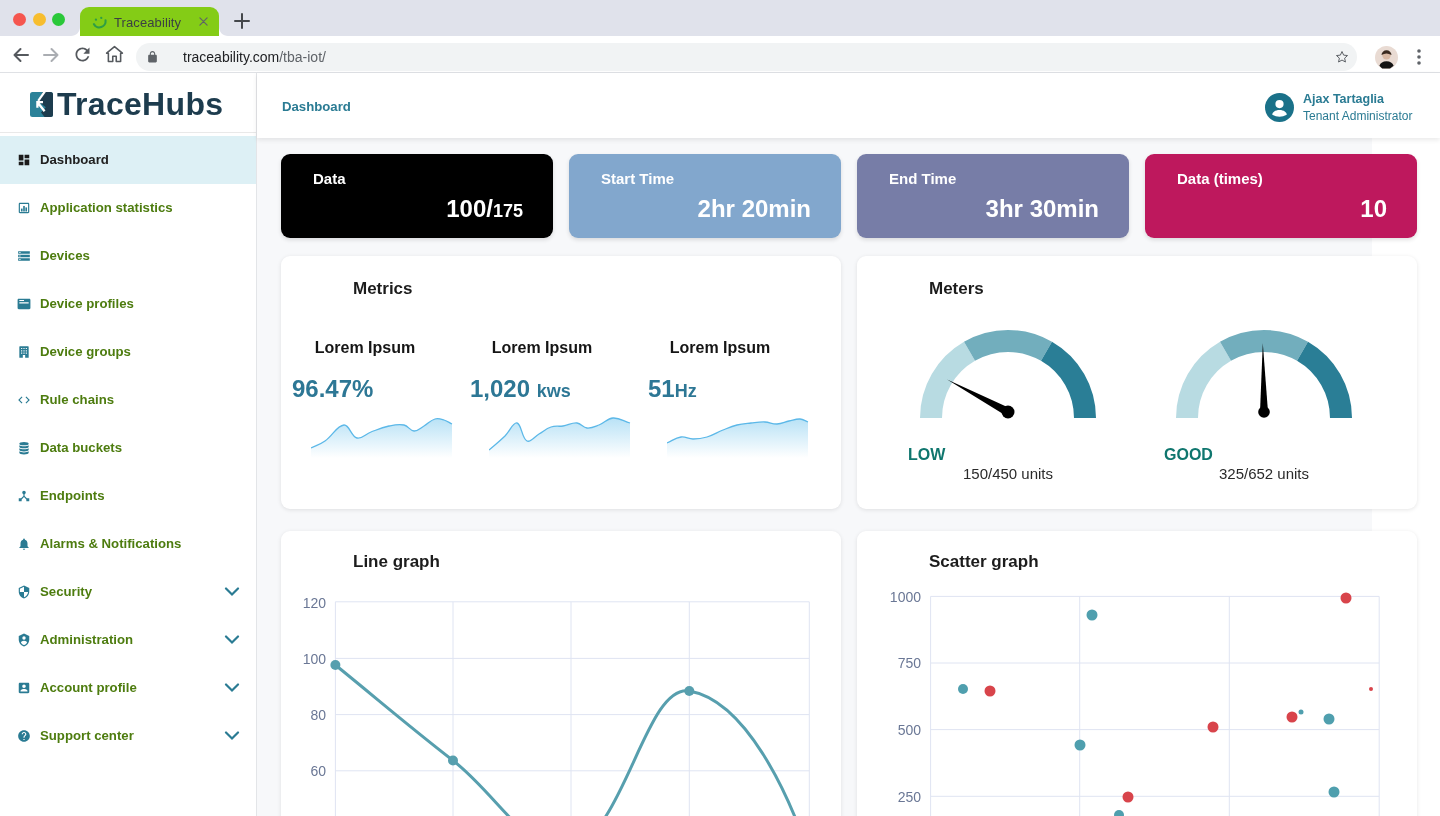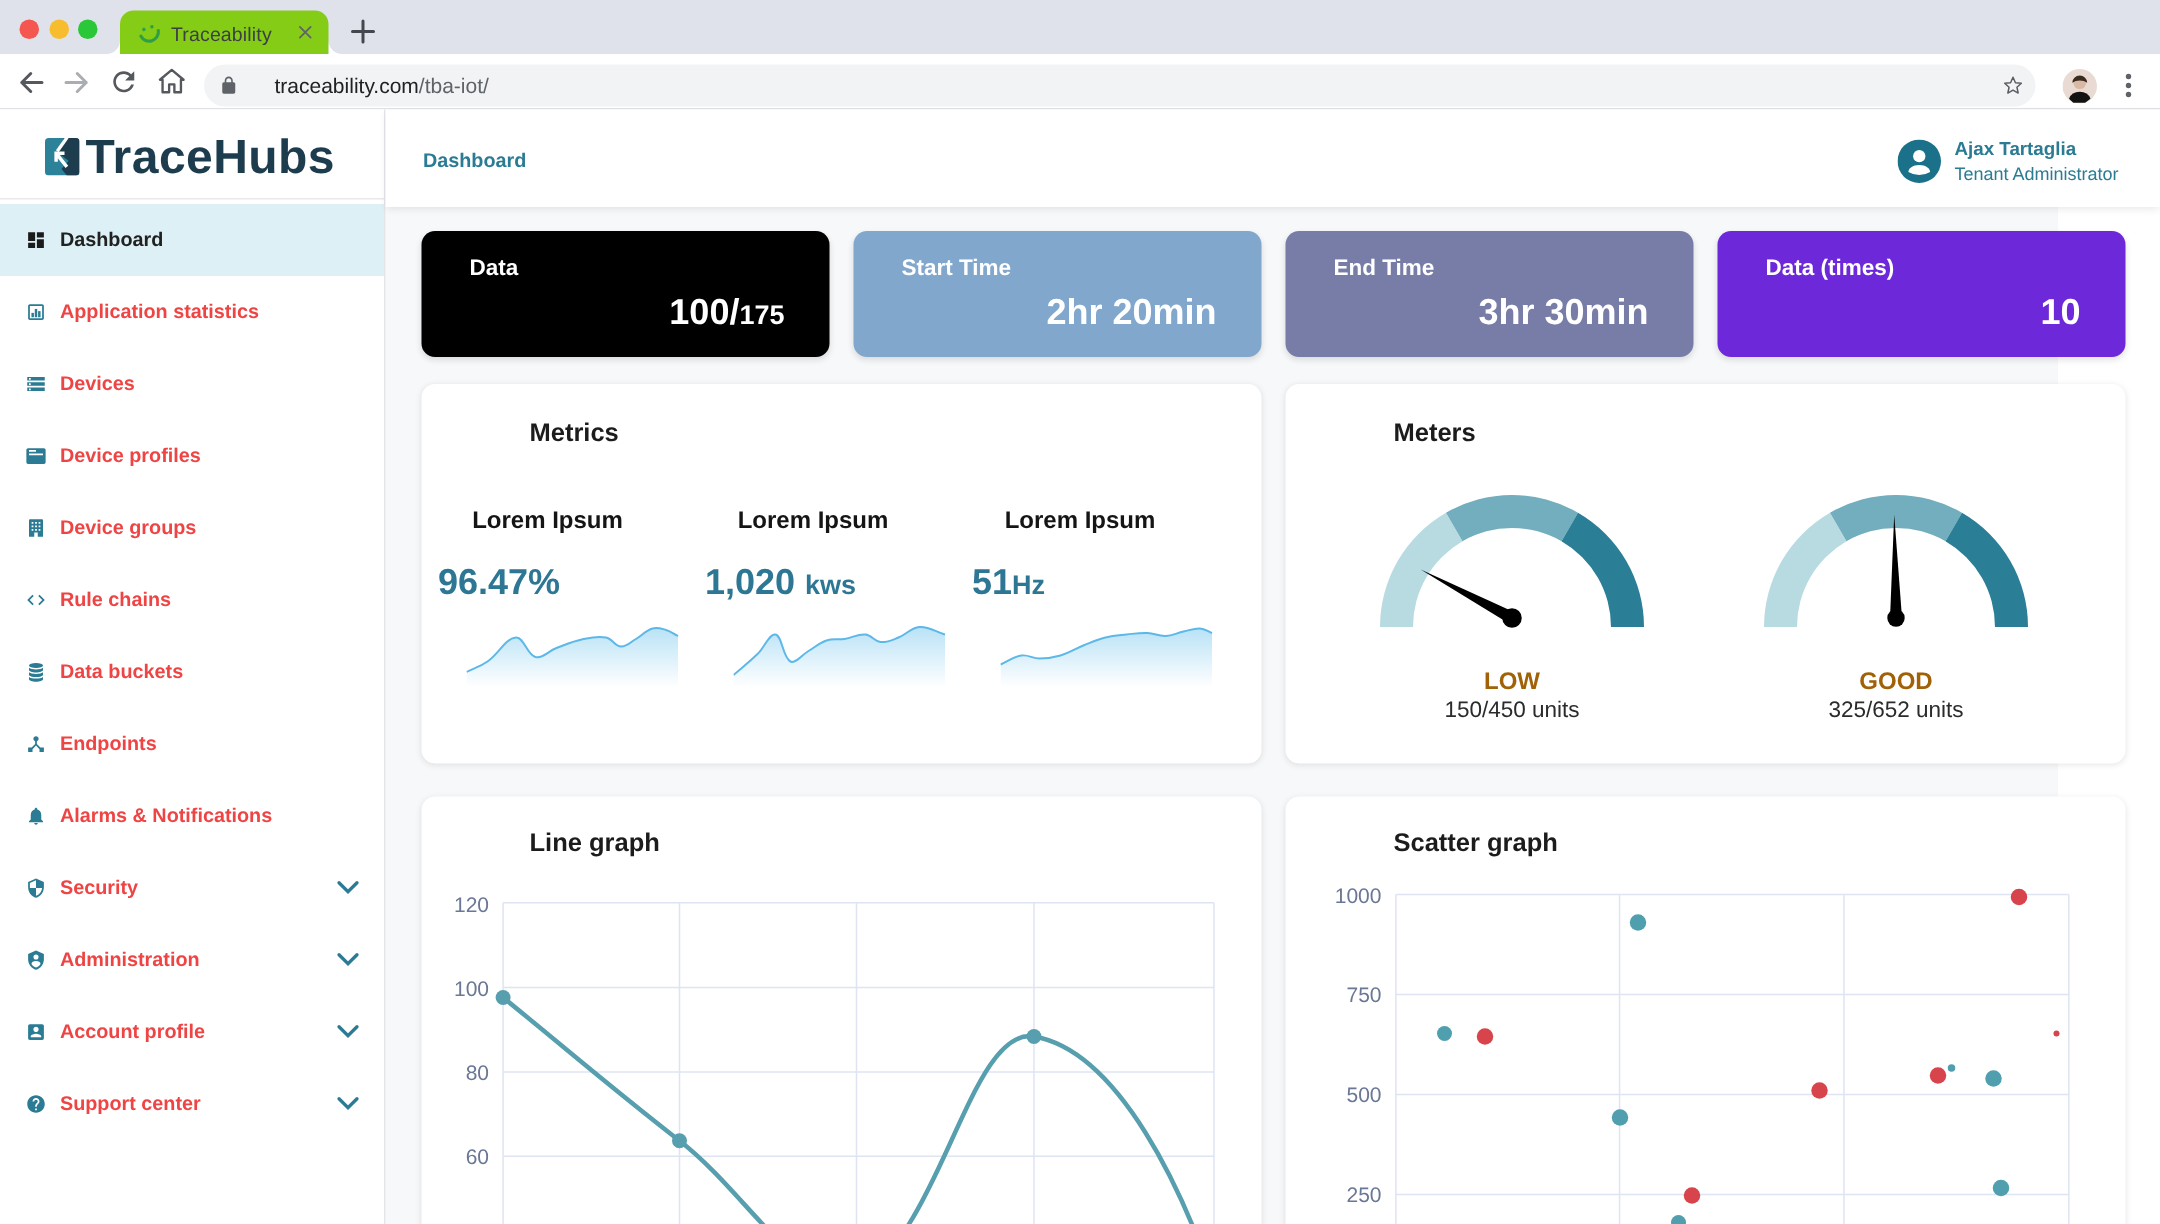--- a/index.html
+++ b/index.html
@@ -14,38 +14,38 @@
 #urlpill { position:absolute; left:136px; top:7px; width:1221px; height:28px; background:#f1f3f4; border-radius:14px; }
 #urltext { position:absolute; left:47px; top:6px; font-size:14px; color:#202124; }
 #urltext .gray { color:#5f6368; }
 
 #app { position:absolute; left:0; top:73px; width:1372px; height:743px; background:#f7f8fa; }
 #sidebar { position:absolute; left:0; top:0; width:257px; height:743px; background:#fff; border-right:1px solid #e3e5e8; }
 #logorow { position:absolute; left:0; top:0; width:256px; height:60px; border-bottom:1px solid #e9e9e9; }
 #logotext { position:absolute; left:57px; top:13px; font-size:32px; font-weight:bold; color:#1d3c4e; letter-spacing:0.3px; }
 .mi { position:absolute; left:0; width:256px; height:48px; }
 .mi .ic { position:absolute; left:17px; top:17px; width:14px; height:14px; }
-.mi .tx { position:absolute; left:40px; top:16px; font-size:13.2px; font-weight:bold; color:#ef4444; }
+.mi .tx { position:absolute; left:40px; top:16px; font-size:13.2px; font-weight:bold; color:#4d7c0f; }
 .mi.active { background:#ddf0f5; }
 .mi.active .tx { color:#212121; }
 .mi .chev { position:absolute; left:224px; top:19px; }
 #header { position:absolute; left:257px; top:0; width:1183px; height:65px; background:#fff; box-shadow:0 2px 5px rgba(0,0,0,0.09); }
 #crumb { position:absolute; left:25px; top:26px; font-size:13.2px; font-weight:bold; color:#2a7b93; }
 
 .scard { position:absolute; top:81px; width:272px; height:84px; border-radius:9px; color:#fff; box-shadow:0 2px 4px rgba(0,0,0,0.12); }
 .scard .lbl { position:absolute; left:32px; top:16px; font-size:15px; font-weight:bold; }
 .scard .val { position:absolute; right:30px; bottom:15px; font-size:24px; font-weight:bold; }
 .scard .val small { font-size:18px; font-weight:bold; }
 
 .wcard { position:absolute; background:#fff; border-radius:9px; box-shadow:0 1px 4px rgba(0,0,0,0.10); }
 .ctitle { position:absolute; left:32px; top:23px; font-size:17px; font-weight:bold; color:#1c1c1c;margin-left:40px; }
 .mlabel { position:absolute; top:83px; width:160px; text-align:center; font-size:16px; font-weight:bold; color:#151515; }
 .mval { position:absolute; top:119px; width:180px; font-size:24px; font-weight:bold; color:#2d7795; }
 .mval small { font-size:18px; }
-.gtext1 { position:absolute; width:200px; text-align:center; top:190px; font-size:16px; font-weight:bold; color:#a16207; }
+.gtext1 { position:absolute; width:200px; text-align:left; top:190px; font-size:16px; font-weight:bold; color:#0f766e; }
 .gtext2 { position:absolute; width:200px; text-align:center; top:209px; font-size:15px; color:#2b2b2b; }
 </style>
 </head>
 <body>
 
 <div id="tabbar">
   <div class="tl" style="left:13px;background:#f5564f;"></div>
   <div class="tl" style="left:33px;background:#f7bd2e;"></div>
   <div class="tl" style="left:52px;background:#2ac839;"></div>
   <div id="tab">
@@ -235,21 +235,21 @@
     <div class="val">100/<small>175</small></div>
   </div>
   <div class="scard" style="left:569px;background:#82a7cd">
     <div class="lbl">Start Time</div>
     <div class="val">2hr 20min</div>
   </div>
   <div class="scard" style="left:857px;background:#777da7">
     <div class="lbl">End Time</div>
     <div class="val">3hr 30min</div>
   </div>
-  <div class="scard" style="left:1145px;background:#6d28d9">
+  <div class="scard" style="left:1145px;background:#be185d">
     <div class="lbl">Data (times)</div>
     <div class="val">10</div>
   </div>
 
   <div class="wcard" style="left:281px;top:183px;width:560px;height:253px">
     <div class="ctitle">Metrics</div>
     <div class="mlabel" style="left:4px">Lorem Ipsum</div>
     <div class="mlabel" style="left:181px">Lorem Ipsum</div>
     <div class="mlabel" style="left:359px">Lorem Ipsum</div>
     <div class="mval" style="left:11px">96.47%</div>

